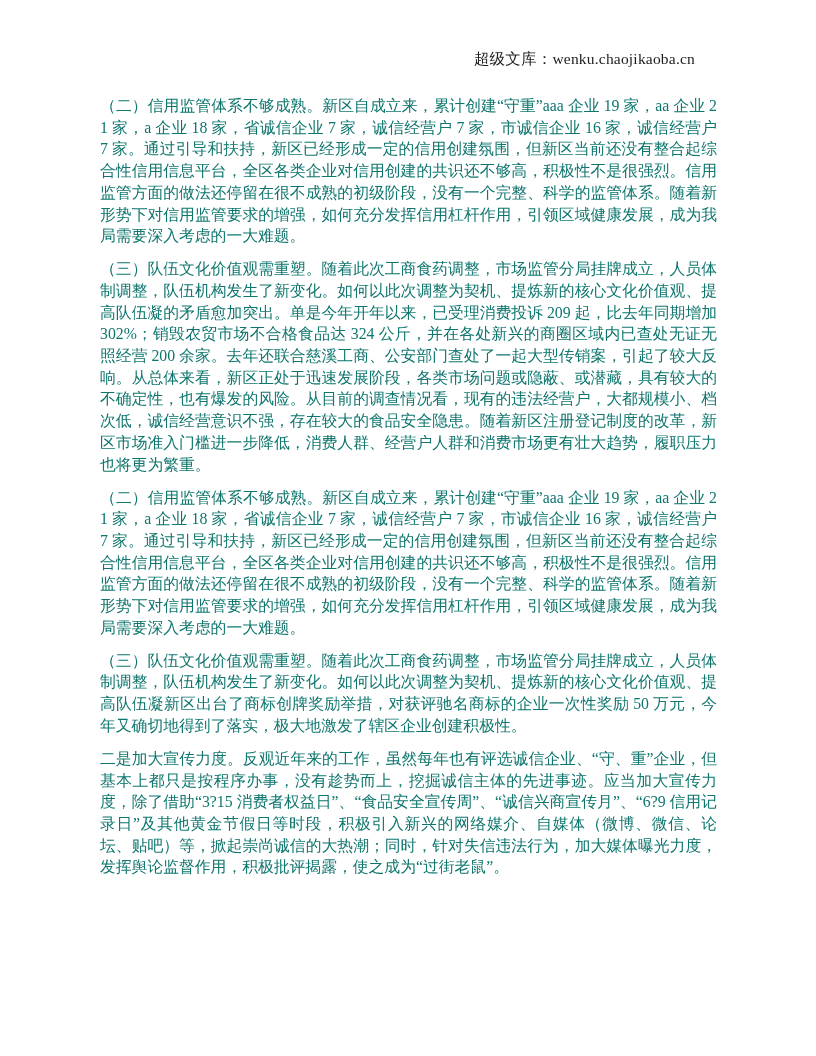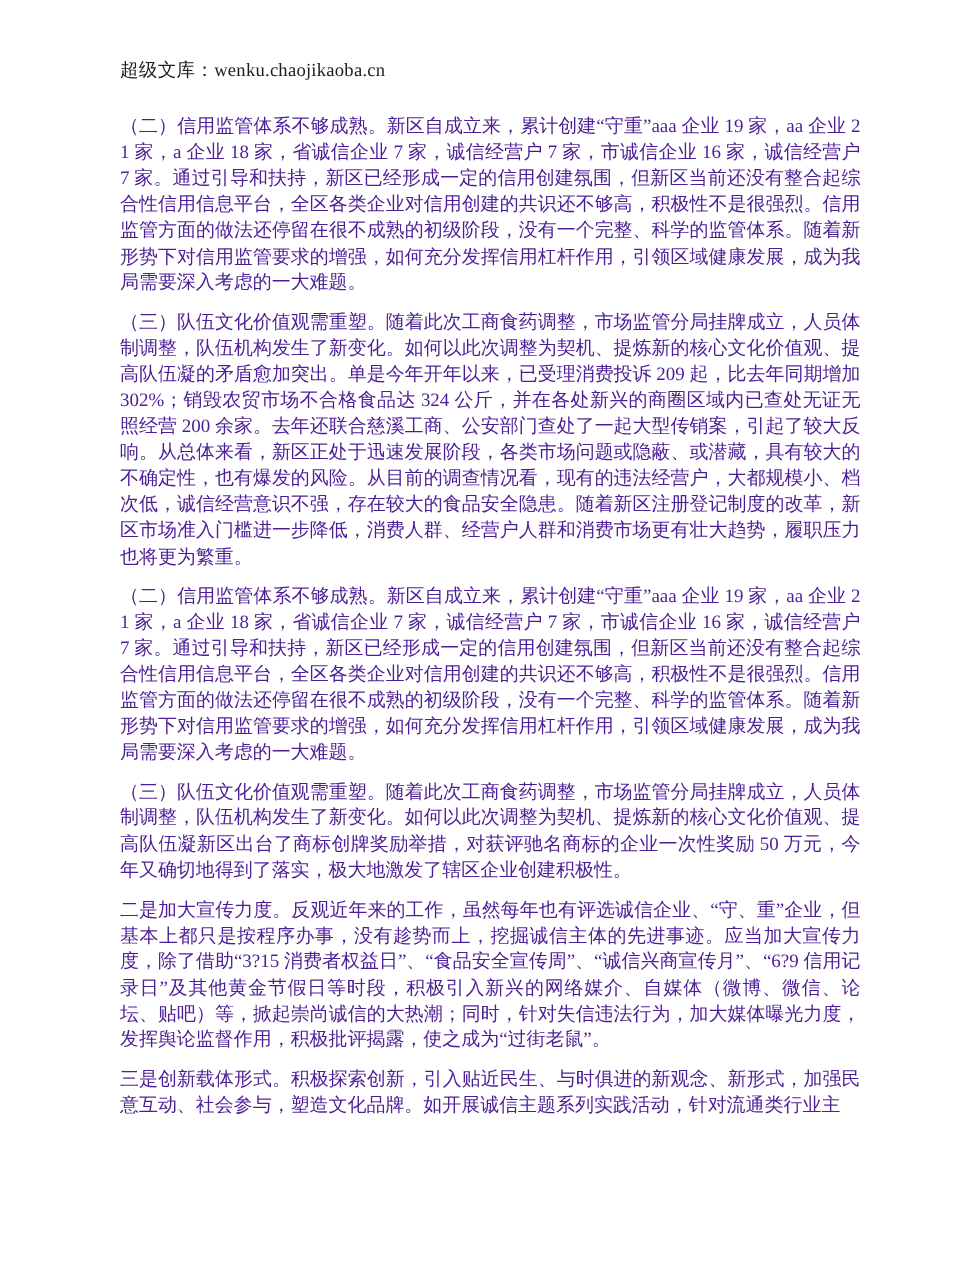--- a/index.html
+++ b/index.html
@@ -15,47 +15,47 @@
     color: #1c1c1c;
   }
   .page {
     box-sizing: border-box;
     width: 816px;
     height: 1056px;
     padding: 48px 99px 40px 100px;
     background: #ffffff;
   }
   .watermark {
+    text-align: right;
     font-size: 15.5px;
     line-height: 21px;
     margin: 0 22px 26px 0;
     color: #1c1c1c;
     letter-spacing: 0.2px;
     white-space: nowrap;
   }
   .para {
     font-size: 15.8px;
     line-height: 21.7px;
     margin: 0 0 11.3px 0;
     text-align: justify;
     text-justify: inter-ideograph;
     word-break: break-all;
-    color: #4c1d95;
+    color: #0f766e;
   }
 </style>
 </head>
 <body>
 
 <div class="page">
   <div class="watermark">超级文库：wenku.chaojikaoba.cn</div>
 
   <p class="para">（二）信用监管体系不够成熟。新区自成立来，累计创建“守重”aaa 企业 19 家，aa 企业 21 家，a 企业 18 家，省诚信企业 7 家，诚信经营户 7 家，市诚信企业 16 家，诚信经营户 7 家。通过引导和扶持，新区已经形成一定的信用创建氛围，但新区当前还没有整合起综合性信用信息平台，全区各类企业对信用创建的共识还不够高，积极性不是很强烈。信用监管方面的做法还停留在很不成熟的初级阶段，没有一个完整、科学的监管体系。随着新形势下对信用监管要求的增强，如何充分发挥信用杠杆作用，引领区域健康发展，成为我局需要深入考虑的一大难题。</p>
 
   <p class="para">（三）队伍文化价值观需重塑。随着此次工商食药调整，市场监管分局挂牌成立，人员体制调整，队伍机构发生了新变化。如何以此次调整为契机、提炼新的核心文化价值观、提高队伍凝的矛盾愈加突出。单是今年开年以来，已受理消费投诉 209 起，比去年同期增加 302%；销毁农贸市场不合格食品达 324 公斤，并在各处新兴的商圈区域内已查处无证无照经营 200 余家。去年还联合慈溪工商、公安部门查处了一起大型传销案，引起了较大反响。从总体来看，新区正处于迅速发展阶段，各类市场问题或隐蔽、或潜藏，具有较大的不确定性，也有爆发的风险。从目前的调查情况看，现有的违法经营户，大都规模小、档次低，诚信经营意识不强，存在较大的食品安全隐患。随着新区注册登记制度的改革，新区市场准入门槛进一步降低，消费人群、经营户人群和消费市场更有壮大趋势，履职压力也将更为繁重。</p>
 
   <p class="para">（二）信用监管体系不够成熟。新区自成立来，累计创建“守重”aaa 企业 19 家，aa 企业 21 家，a 企业 18 家，省诚信企业 7 家，诚信经营户 7 家，市诚信企业 16 家，诚信经营户 7 家。通过引导和扶持，新区已经形成一定的信用创建氛围，但新区当前还没有整合起综合性信用信息平台，全区各类企业对信用创建的共识还不够高，积极性不是很强烈。信用监管方面的做法还停留在很不成熟的初级阶段，没有一个完整、科学的监管体系。随着新形势下对信用监管要求的增强，如何充分发挥信用杠杆作用，引领区域健康发展，成为我局需要深入考虑的一大难题。</p>
 
   <p class="para">（三）队伍文化价值观需重塑。随着此次工商食药调整，市场监管分局挂牌成立，人员体制调整，队伍机构发生了新变化。如何以此次调整为契机、提炼新的核心文化价值观、提高队伍凝新区出台了商标创牌奖励举措，对获评驰名商标的企业一次性奖励 50 万元，今年又确切地得到了落实，极大地激发了辖区企业创建积极性。</p>
 
   <p class="para">二是加大宣传力度。反观近年来的工作，虽然每年也有评选诚信企业、“守、重”企业，但基本上都只是按程序办事，没有趁势而上，挖掘诚信主体的先进事迹。应当加大宣传力度，除了借助“3?15 消费者权益日”、“食品安全宣传周”、“诚信兴商宣传月”、“6?9 信用记录日”及其他黄金节假日等时段，积极引入新兴的网络媒介、自媒体（微博、微信、论坛、贴吧）等，掀起崇尚诚信的大热潮；同时，针对失信违法行为，加大媒体曝光力度，发挥舆论监督作用，积极批评揭露，使之成为“过街老鼠”。</p>
 
-  <p class="para">三是创新载体形式。积极探索创新，引入贴近民生、与时俱进的新观念、新形式，加强民意互动、社会参与，塑造文化品牌。如开展诚信主题系列实践活动，针对流通类行业主</p>
 </div>
 
 </body></html>

